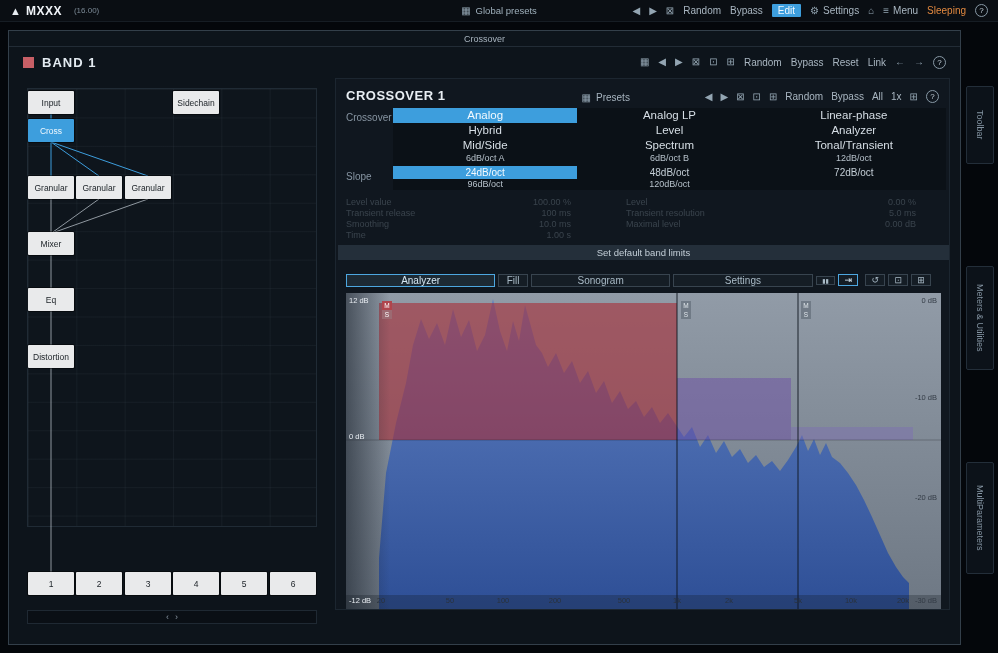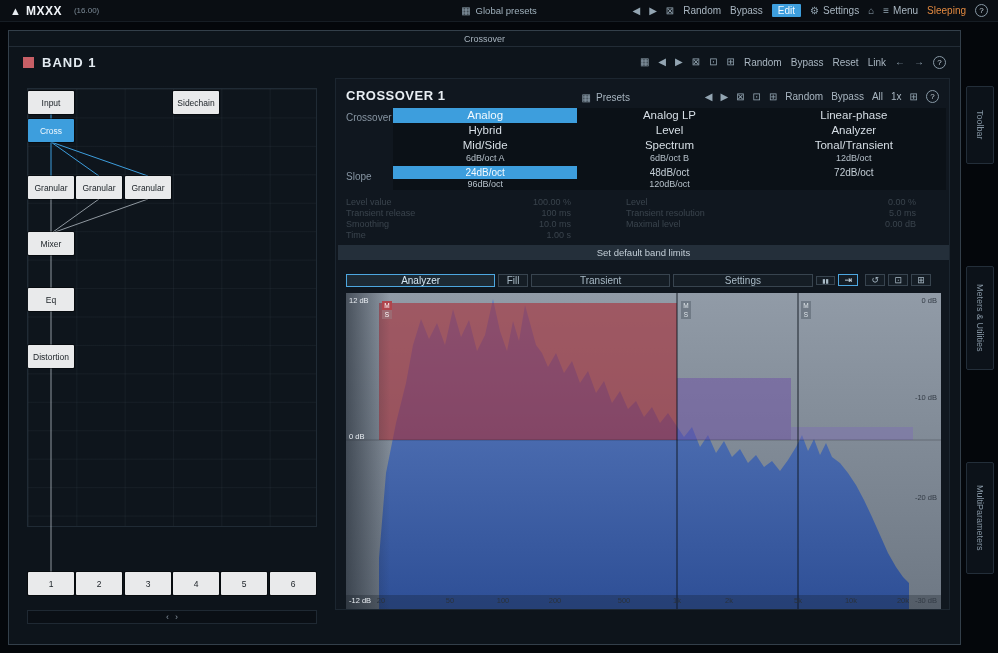--- a/index.html
+++ b/index.html
@@ -272,21 +272,21 @@
           <span>0.00 dB</span>
         </div>
       </div>
     </div>
 
     <div class="setdef">Set default band limits</div>
 
     <div class="an-toolbar">
       <div class="an-tab sel" style="width:150px">Analyzer</div>
       <div class="an-tab" style="width:30px">Fill</div>
-      <div class="an-tab" style="width:140px">Transient</div>
+      <div class="an-tab" style="width:140px">Sonogram</div>
       <div class="an-tab" style="width:140px">Settings</div>
       <div class="an-ibtn" style="font-size:6px">▮▮</div>
       <div class="an-ibtn sel">⇥</div>
       <div class="an-ibtn" style="margin-left:4px">↺</div>
       <div class="an-ibtn">⊡</div>
       <div class="an-ibtn">⊞</div>
     </div>
 
     <div class="graph">
       <svg width="595" height="316" viewBox="0 0 595 316">

